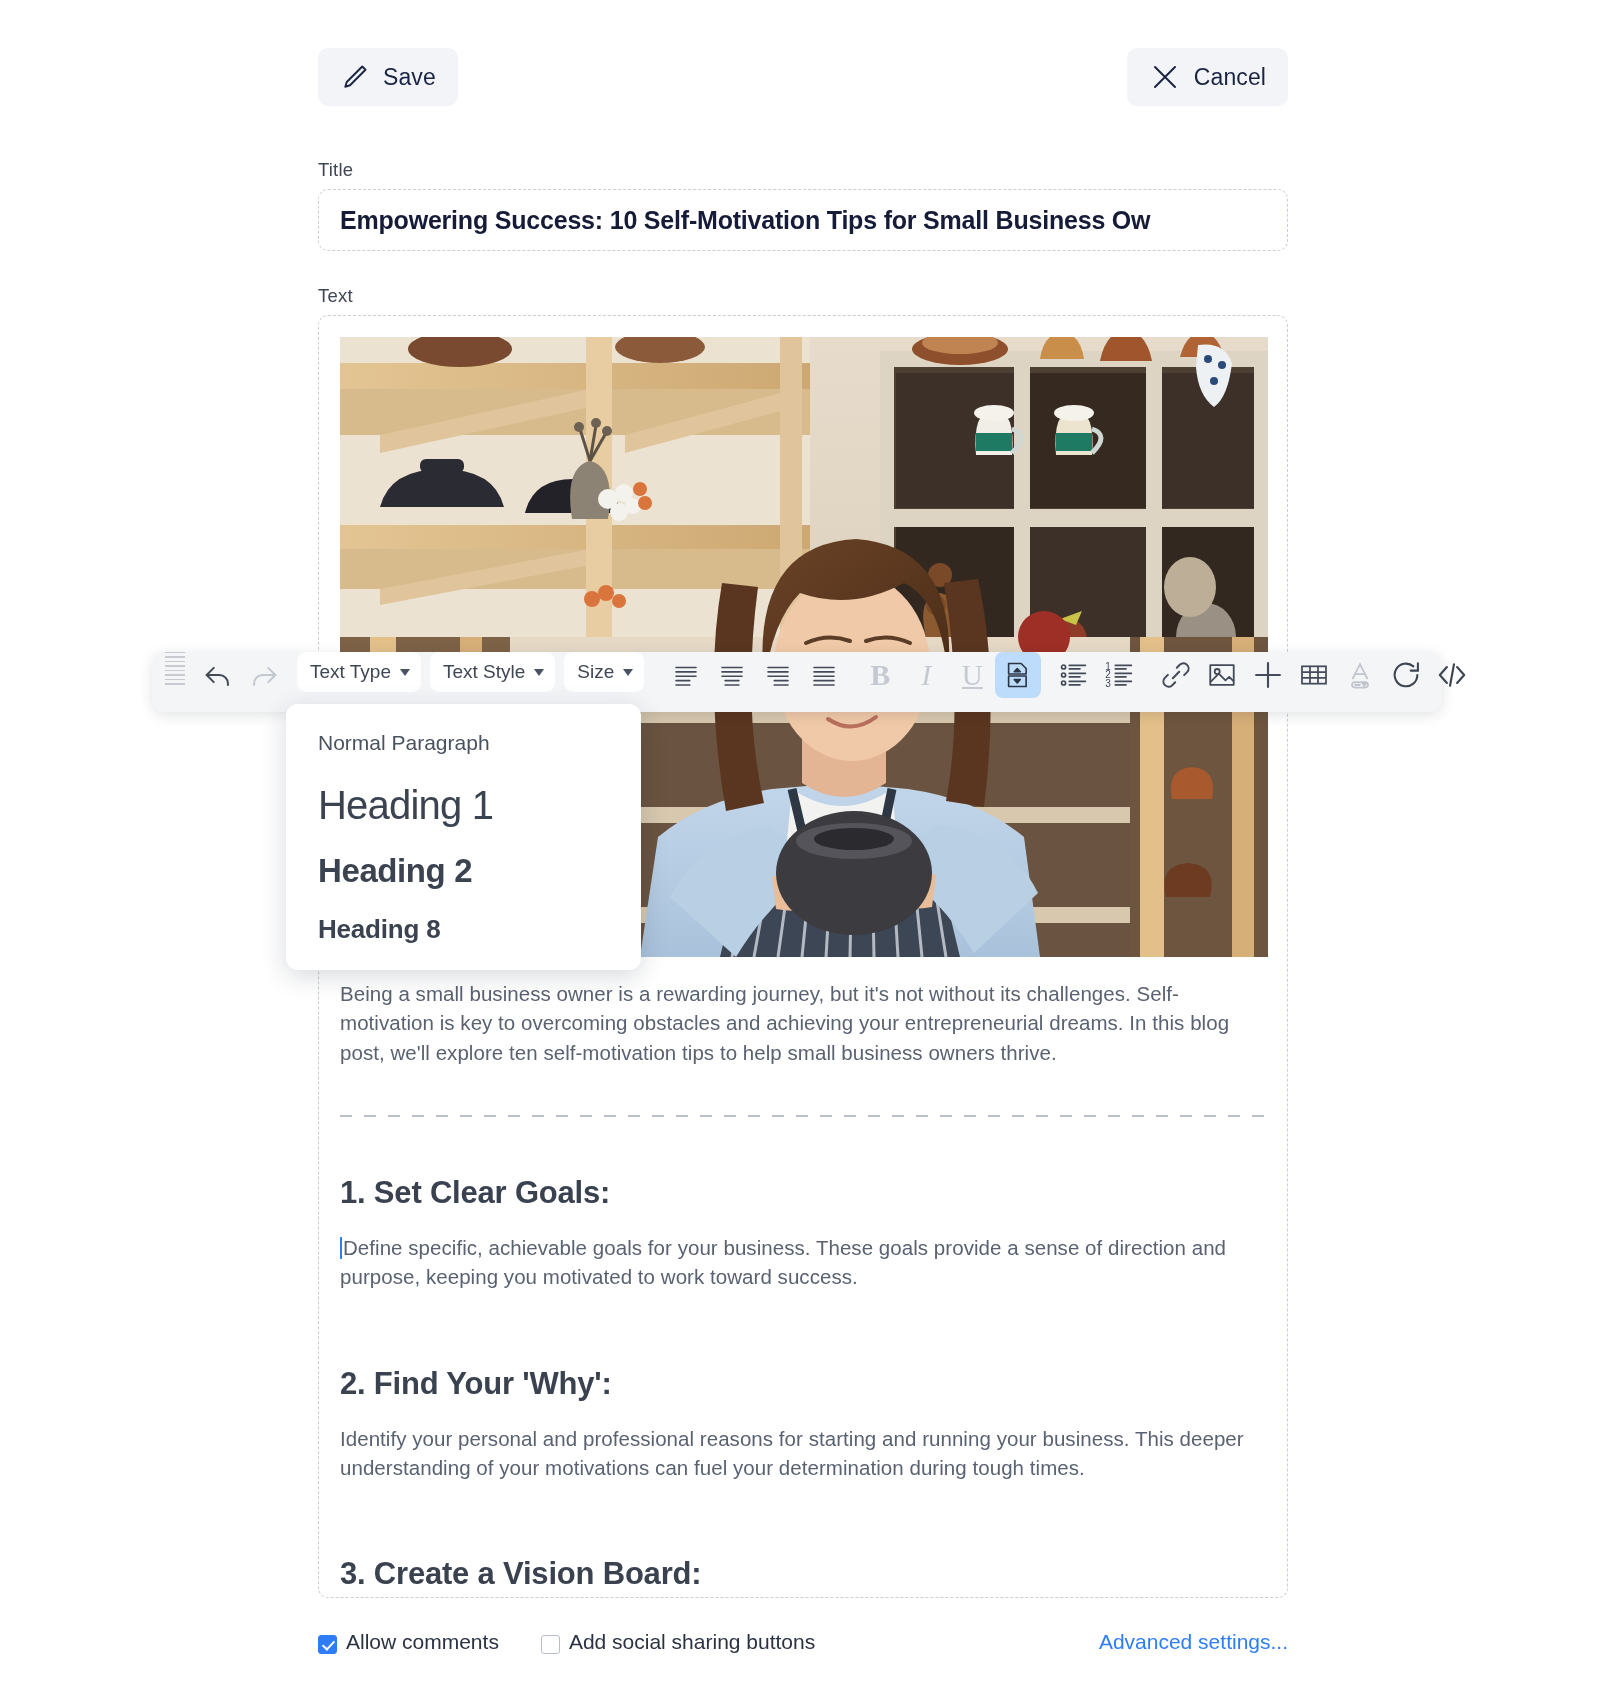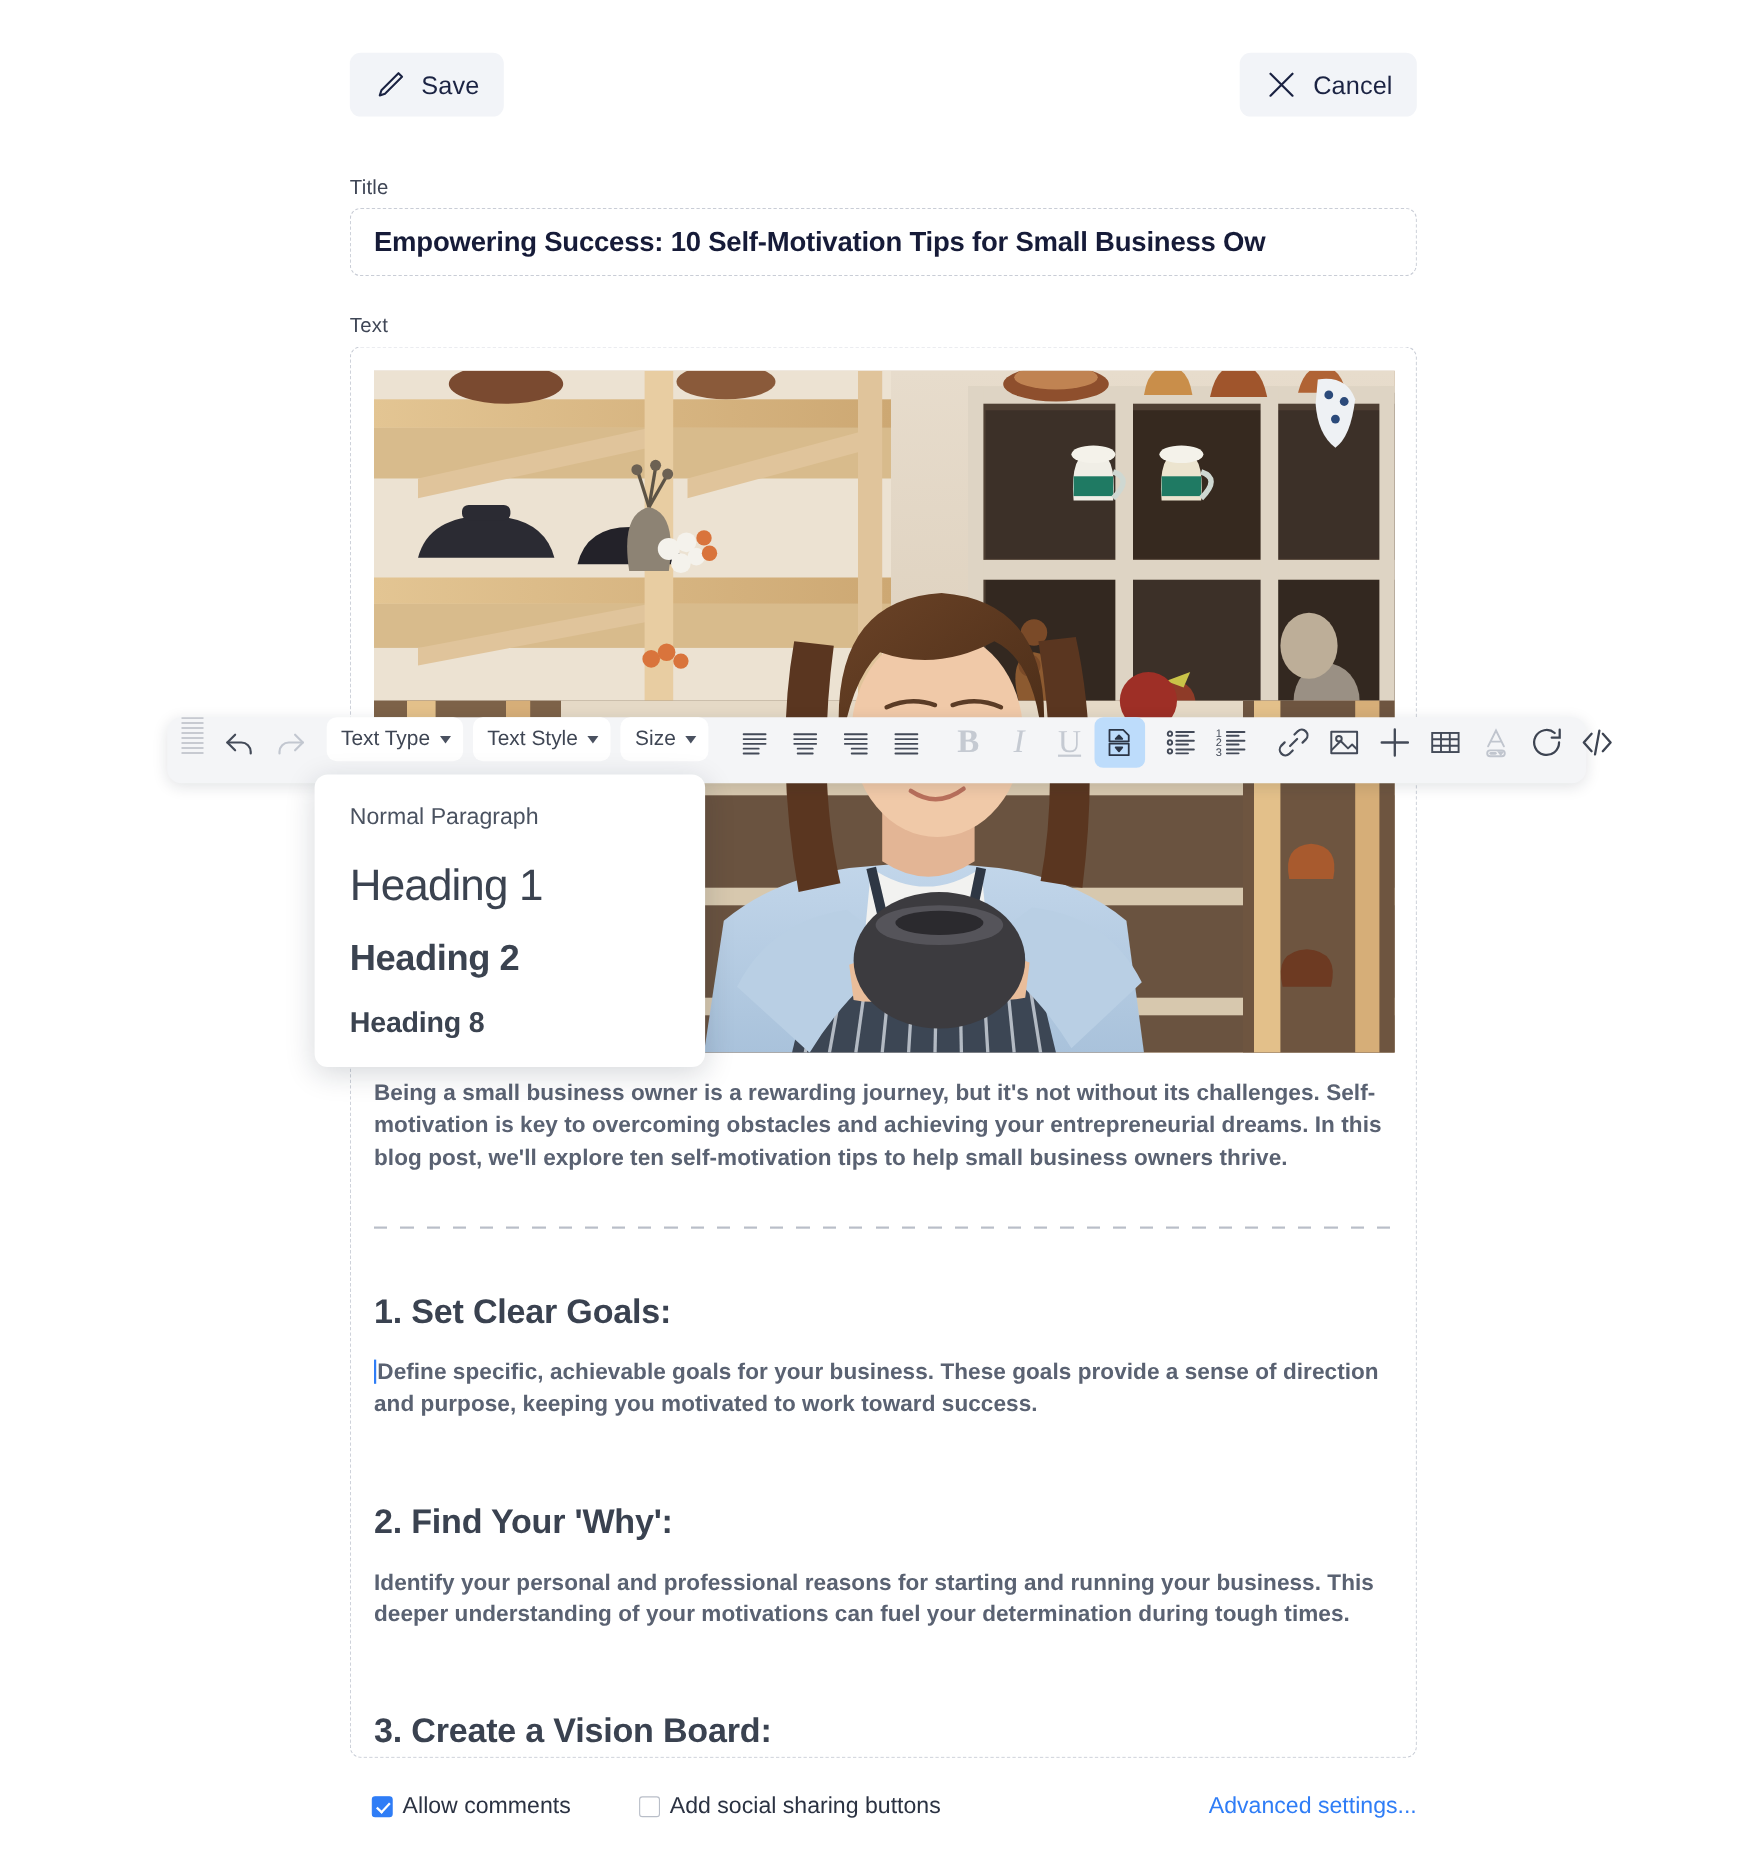--- a/index.html
+++ b/index.html
@@ -107,21 +107,20 @@
   
   .doc {
     padding: 0 21px;
   }
   .doc p {
     font-size: 20.5px;
     line-height: 1.43;
     color: #5a6272;
     margin-top: 22px;
     letter-spacing: .05px;
-    font-weight: bold;
   }
   .doc h2 {
     font-size: 31px;
     font-weight: 700;
     color: #3a4250;
     letter-spacing: -.2px;
   }
   .hr-dashes {
     margin: 48px 0 10px 0;
     height: 2px;
@@ -223,25 +222,24 @@
     position: absolute;
     left: 318px;
     top: 1622px;
     width: 970px;
     height: 40px;
     display: flex;
     align-items: center;
   }
   .chk-wrap {
     display: flex;
-    align-items: center;
+    align-items: flex-end;
     gap: 9px;
     cursor: pointer;
     margin-right: 42px;
-    margin-left: 20px;
   }
   .chk {
     width: 19px; height: 19px;
     border: 1.6px solid #b9bec8;
     border-radius: 3px;
     background: #fff;
     flex: none;
     position: relative;
   }
   .chk.on {

